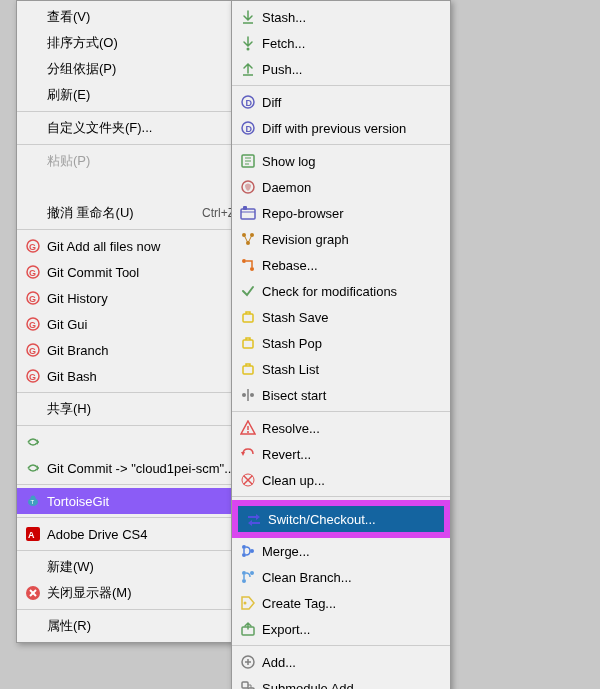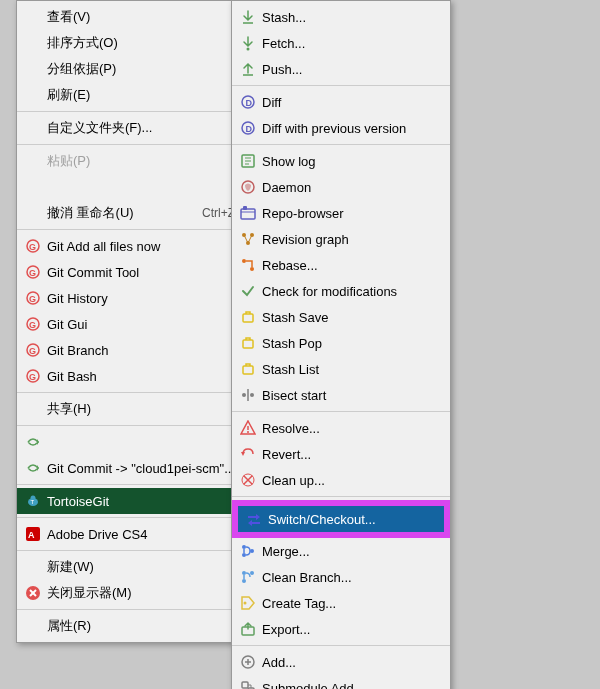--- a/index.html
+++ b/index.html
@@ -38,21 +38,21 @@
       align-items: center;
       padding: 3px 20px 3px 6px;
       cursor: default;
       white-space: nowrap;
       position: relative;
       color: #000;
       min-height: 22px;
     }
 
     .menu-item:hover, .menu-item.active {
-      background: #14532d;
+      background: #8b5cf6;
       color: #fff;
     }
 
     .menu-item.disabled {
       color: #a0a0a0;
       cursor: default;
     }
 
     .menu-item .icon {
       width: 20px;

